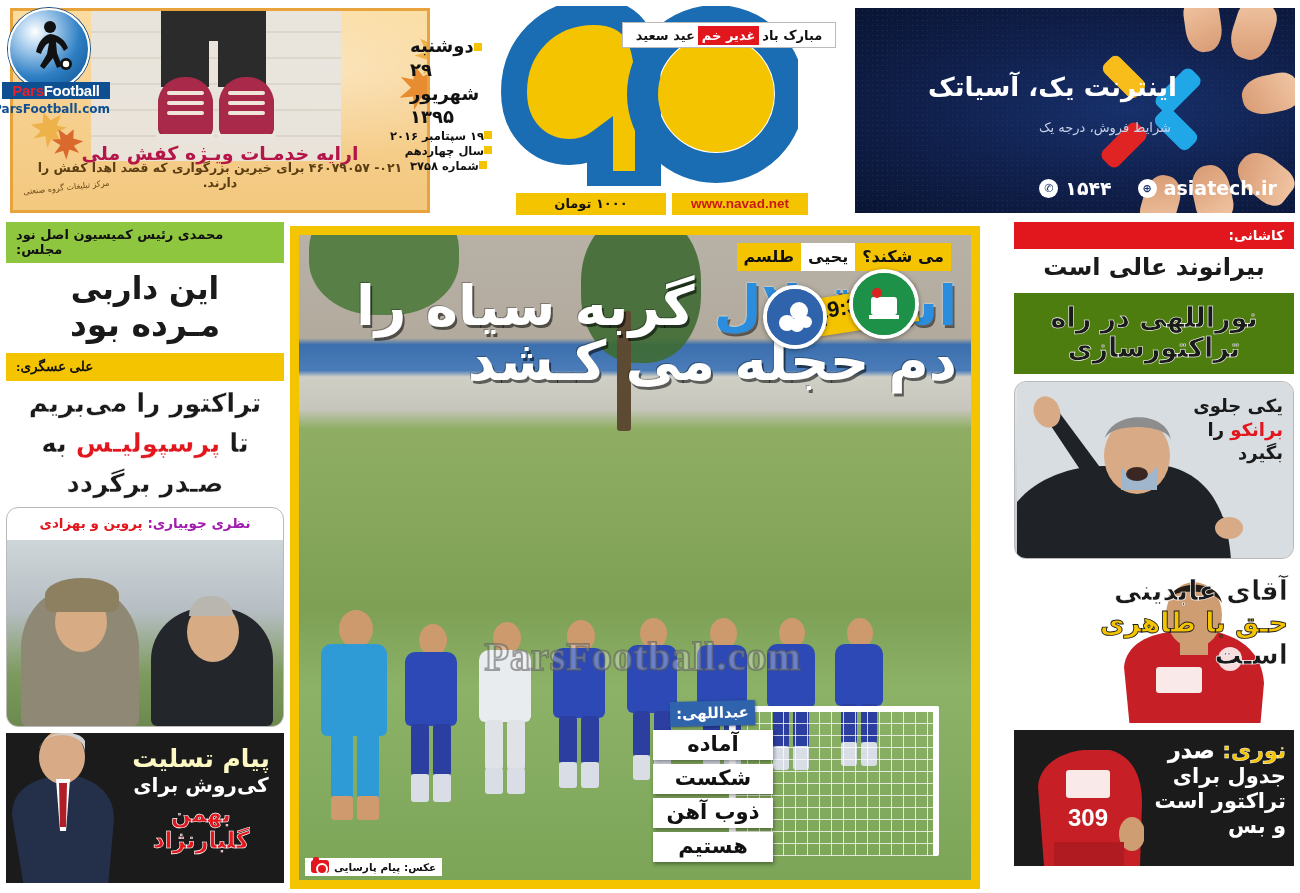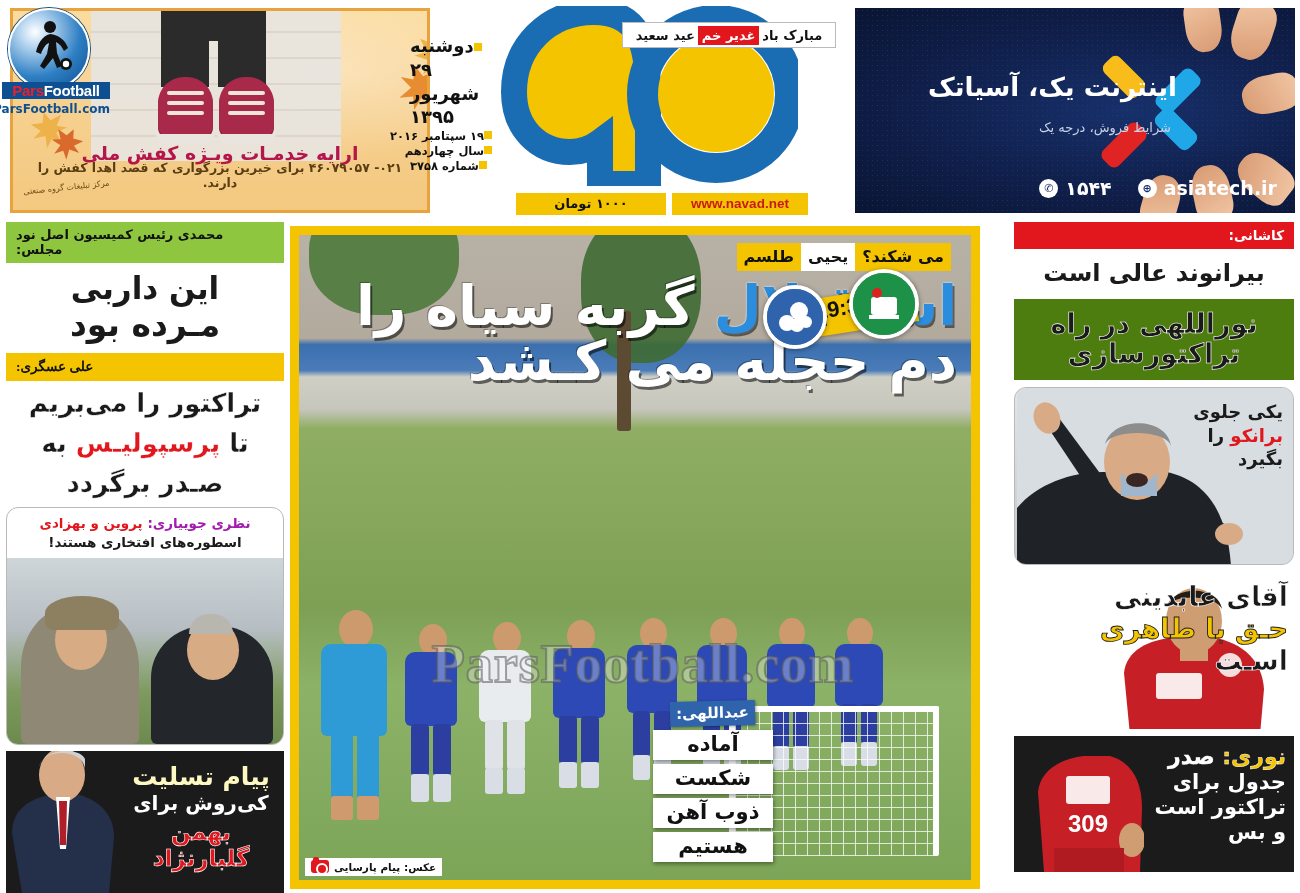--- a/index.html
+++ b/index.html
@@ -159,38 +159,38 @@
   .badge .bar { position:absolute; left:28px; top:24px; width:126px; height:38px; background:#f5c400;
      transform:rotate(-9deg); box-shadow:0 1px 4px rgba(0,0,0,.35); }
   .badge .time { position:absolute; left:52px; top:26px; color:#111; font-size:22px; font-weight:bold;
      transform:rotate(-9deg); font-family:"Liberation Sans",sans-serif; }
   .badge .today { position:absolute; left:34px; top:49px; color:#111; font-size:11px; font-weight:bold; transform:rotate(-9deg); }
   .badge .lg-r { position:absolute; right:44px; top:0; width:70px; height:70px; border-radius:50%; background:#1e9148;
      border:4px solid #fff; box-shadow:0 1px 5px rgba(0,0,0,.4); }
   .badge .lg-l { position:absolute; left:0; top:16px; width:64px; height:64px; border-radius:50%; background:#2f63ab;
      border:4px solid #fff; box-shadow:0 1px 5px rgba(0,0,0,.4); }
   .watermark { position:absolute; left:24px; top:398px; width:640px; text-align:center;
-     font-family:"Liberation Serif", serif; font-size:54px; font-weight:bold;
+     font-family:"Liberation Serif", serif; font-size:40px; font-weight:bold;
      color:rgba(255,255,255,.30); -webkit-text-stroke:2px rgba(90,90,90,.55); letter-spacing:1px; }
   .quote-box { position:absolute; right:198px; bottom:18px; width:120px; text-align:center; }
   .quote-box .who { background:#2f63ab; color:#fff; font-size:15px; font-weight:bold; padding:3px 6px 4px;
      display:inline-block; transform:rotate(-1.5deg); box-shadow:1px 1px 3px rgba(0,0,0,.4); }
   .quote-box .qline { background:#fff; color:#111; font-size:21px; font-weight:bold; padding:2px 6px 4px;
      margin-top:4px; display:block; box-shadow:1px 2px 4px rgba(0,0,0,.4); }
   .credit { position:absolute; left:6px; bottom:4px; background:#fff; padding:2px 6px 3px;
      display:flex; flex-direction:row-reverse; align-items:center; gap:5px; font-size:10.5px; font-weight:bold; color:#111; }
   .cam { width:18px; height:13px; background:#e2171e; border-radius:3px; position:relative; }
   .cam::before { content:""; position:absolute; left:5px; top:2.5px; width:8px; height:8px;
      border-radius:50%; border:2px solid #fff; }
   .cam::after { content:""; position:absolute; left:2px; top:-3px; width:6px; height:4px; background:#e2171e; border-radius:2px 2px 0 0; }
 
   
   .colR { position:absolute; left:1014px; top:0; width:280px; height:671px; }
   .tag-red { background:#e2171e; color:#fff; font-size:13.5px; font-weight:bold; padding:5px 10px 6px; text-align:right; }
-  .R-h1 { font-size:24px; font-weight:bold; color:#1a1a1a; text-align:center; padding:10px 4px 12px; letter-spacing:-.5px;}
+  .R-h1 { font-size:24px; font-weight:bold; color:#1a1a1a; text-align:center; padding:4px 4px 12px; letter-spacing:-.5px;}
   .R-yellow { background:#4d7c0f; padding:10px 6px 12px; text-align:center; }
   .R-yellow .l { font-size:27px; font-weight:bold; color:#1a1a1a; line-height:1.1;
      -webkit-text-stroke:0.6px #fff; letter-spacing:-1px; }
   .R-card { border:1.5px solid #b9b9b9; border-radius:12px; overflow:hidden; margin-top:7px; position:relative;
      height:178px; background:linear-gradient(180deg,#e3e7ea 0%, #cdd3d8 60%, #c3c9ce 100%); }
   .R-card .cap { position:absolute; right:10px; top:12px; width:120px; text-align:right; font-size:18px;
      font-weight:bold; color:#1a1a1a; line-height:1.3; z-index:3; }
   .R-card .cap .red { color:#e2171e; }
   .R-black { margin-top:7px; height:136px; background:#1b1b1b; position:relative; overflow:hidden; }
   .R-black .txt { position:absolute; right:8px; top:8px; width:158px; text-align:right; }
@@ -322,21 +322,20 @@
       <div>
         <div class="tag-yellow">علی عسگری:</div>
         <div class="L-h2">تراکتور را می‌بریم</div>
         <div class="L-h2"><span>تا </span><span class="red">پرسپولیـس</span><span> به</span></div>
         <div class="L-h2">صـدر برگردد</div>
       </div>
 
       <div class="card">
         <div class="card-head">
           <span class="blue">نظری جوییاری:</span><span class="red"> پروین و بهزادی</span>
-          <div>اسطوره‌های افتخاری هستند!</div>
         </div>
         <div class="photo two-men">
           <div class="ph-person" style="left:14px; width:118px; height:138px; background:#8e8874;"></div>
           <div class="ph-head" style="left:48px; top:52px; width:52px; height:60px;"></div>
           <div class="ph-hat" style="left:38px; top:38px; width:74px; height:34px;"></div>
           <div class="ph-person" style="right:10px; width:122px; height:118px; background:#23272c;"></div>
           <div class="ph-head" style="right:44px; top:62px; width:52px; height:60px;"></div>
           <div style="position:absolute; right:50px; top:56px; width:44px; height:20px; background:#b9b6b0; border-radius:22px 22px 0 0;"></div>
         </div>
       </div>

